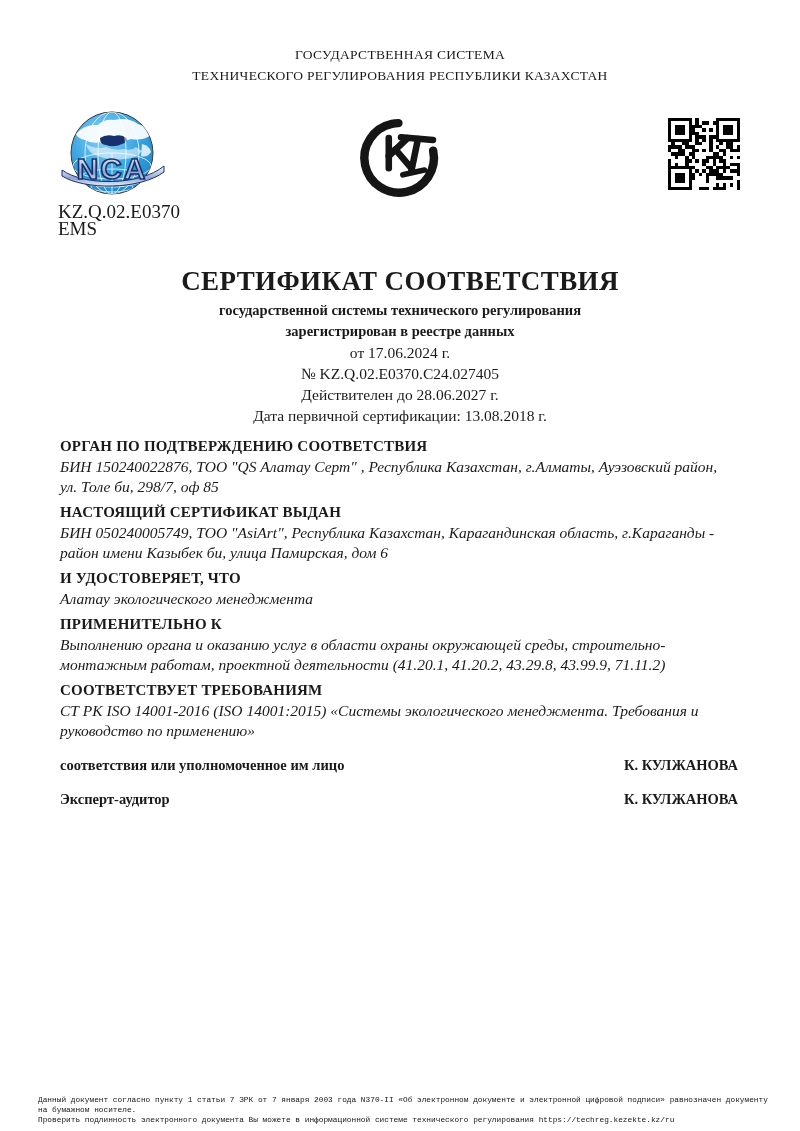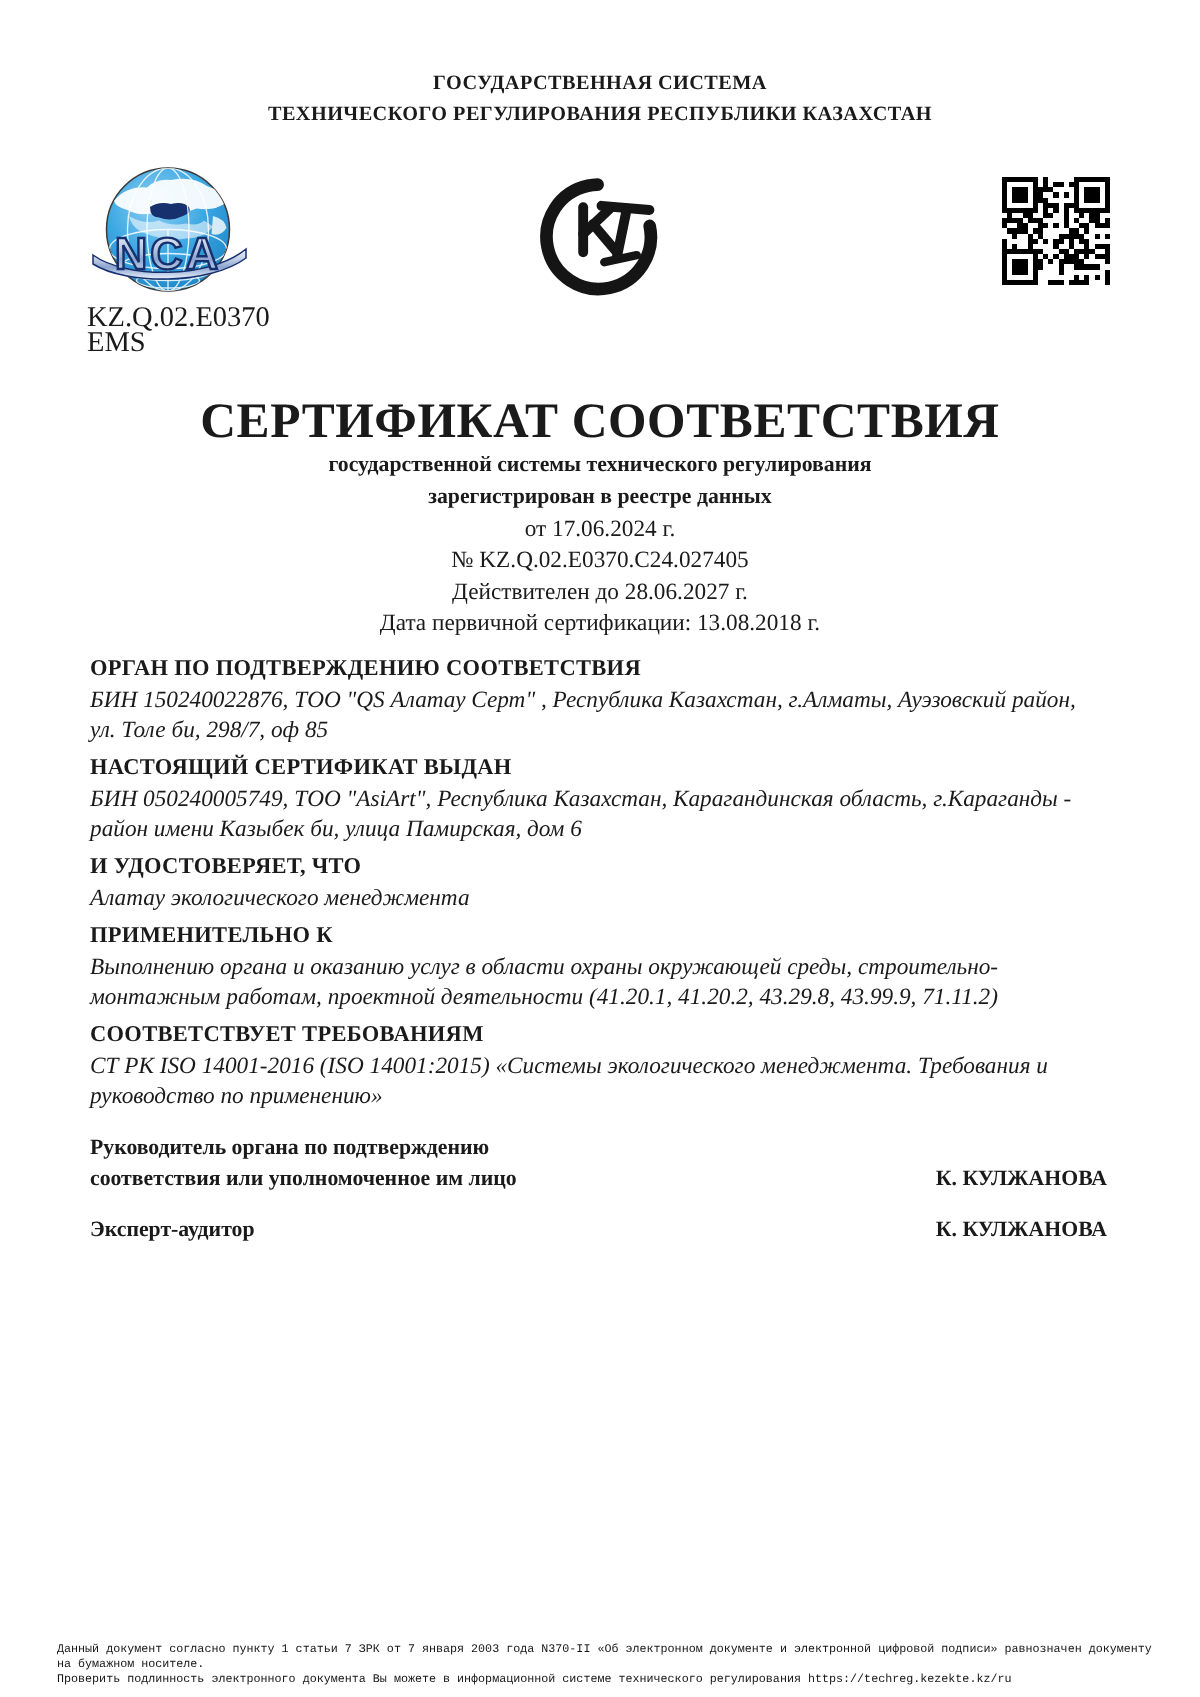--- a/index.html
+++ b/index.html
@@ -9,38 +9,38 @@
     margin:0 auto;
     background:#ffffff;
     font-family:"Liberation Serif", serif;
     color:#1a1a1a;
     overflow:hidden;
   }
 
   
   .gov-header {
     position:absolute; top:44px; left:0; width:100%;
-    text-align:center; font-weight:bold;
+    text-align:center; font-weight:normal;
     font-size:13.5px; line-height:21px; letter-spacing:0.3px;
   }
 
   
   .nca-logo { position:absolute; left:56px; top:110px; width:112px; height:94px; }
   .kt-mark  { position:absolute; left:354px; top:108px; width:94px; height:96px; }
   .qr-box   { position:absolute; left:668px; top:118px; width:72px; height:72px; }
   .qr-box svg { width:100%; height:100%; shape-rendering:crispEdges; }
 
   .cert-id {
     position:absolute; left:58px; top:203px; width:116px;
     text-align:left; font-size:19px; line-height:17px;
   }
 
   
   .title-block { position:absolute; top:266px; left:0; width:100%; text-align:center; }
-  .cert-title { font-size:33px; font-weight:bold; letter-spacing:0.4px; line-height:30px; }
+  .cert-title { font-size:27px; font-weight:bold; letter-spacing:0.4px; line-height:30px; }
   .title-block .sub { margin-top:4px; }
   .sub-bold { font-size:14.5px; font-weight:bold; line-height:21px; }
   .sub-reg  { font-size:15.5px; line-height:21px; }
 
   
   .main { position:absolute; top:437px; left:60px; width:678px; }
   .section { margin-bottom:6px; }
   .section-heading {
     margin:0 0 1px 0; font-size:15px; font-weight:bold;
     line-height:19px; letter-spacing:0.2px;font-family:Liberation Serif, serif;
@@ -413,21 +413,20 @@
     </div>
 
     <div class="section">
       <h3 class="section-heading">СООТВЕТСТВУЕТ ТРЕБОВАНИЯМ</h3>
       <p class="section-body">СТ РК ISO 14001-2016 (ISO 14001:2015) «Системы экологического менеджмента. Требования и руководство по применению»</p>
     </div>
 
     <div class="signatures">
       <div class="sig-row">
         <div class="sig-role">
-          <div>Руководитель органа по подтверждению</div>
           <div>соответствия или уполномоченное им лицо</div>
         </div>
         <div class="sig-name">К. КУЛЖАНОВА</div>
       </div>
       <div class="sig-row">
         <div class="sig-role">
           <div>Эксперт-аудитор</div>
         </div>
         <div class="sig-name">К. КУЛЖАНОВА</div>
       </div>

